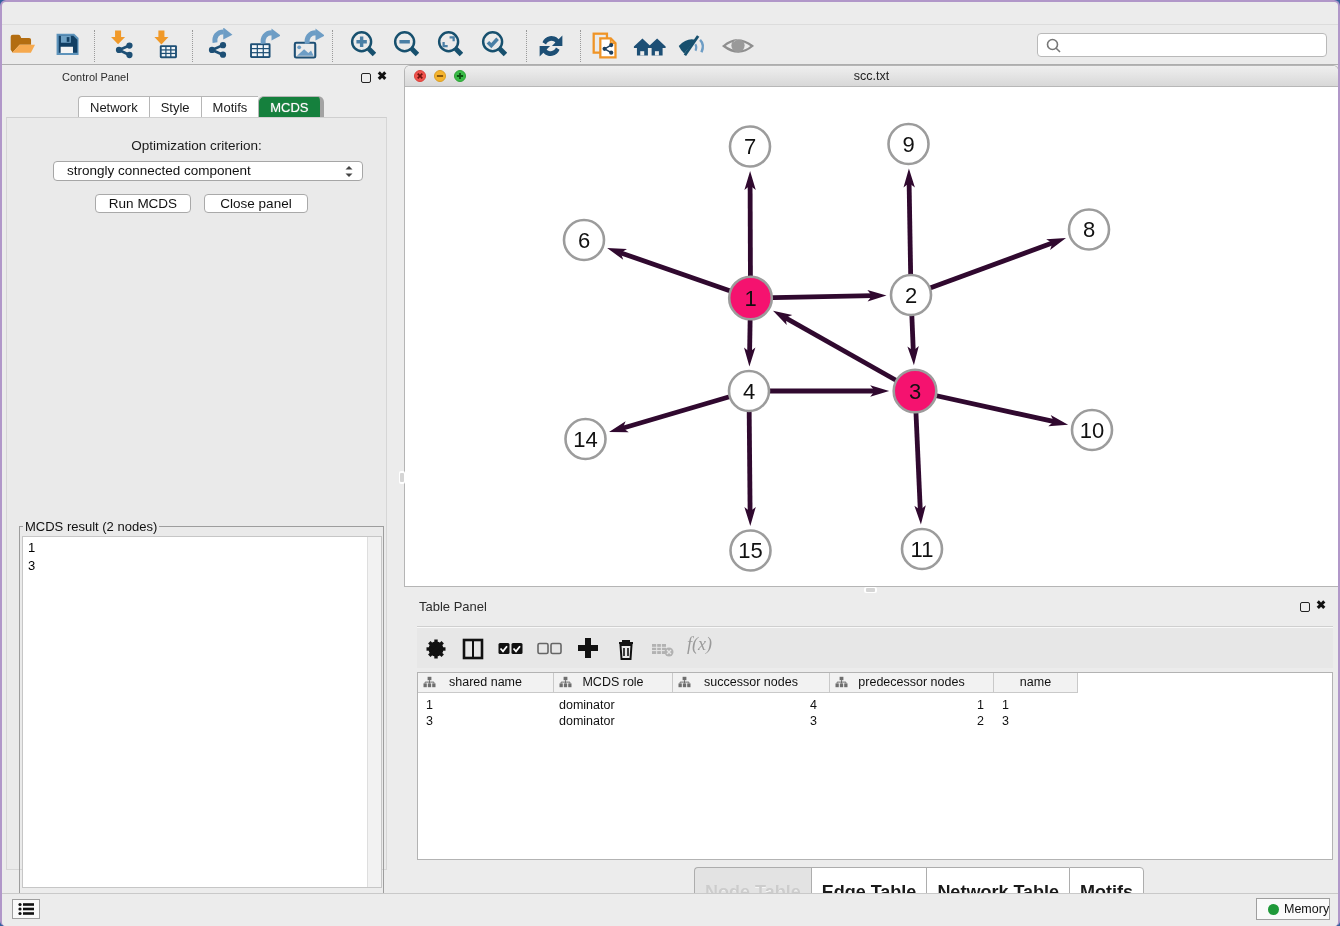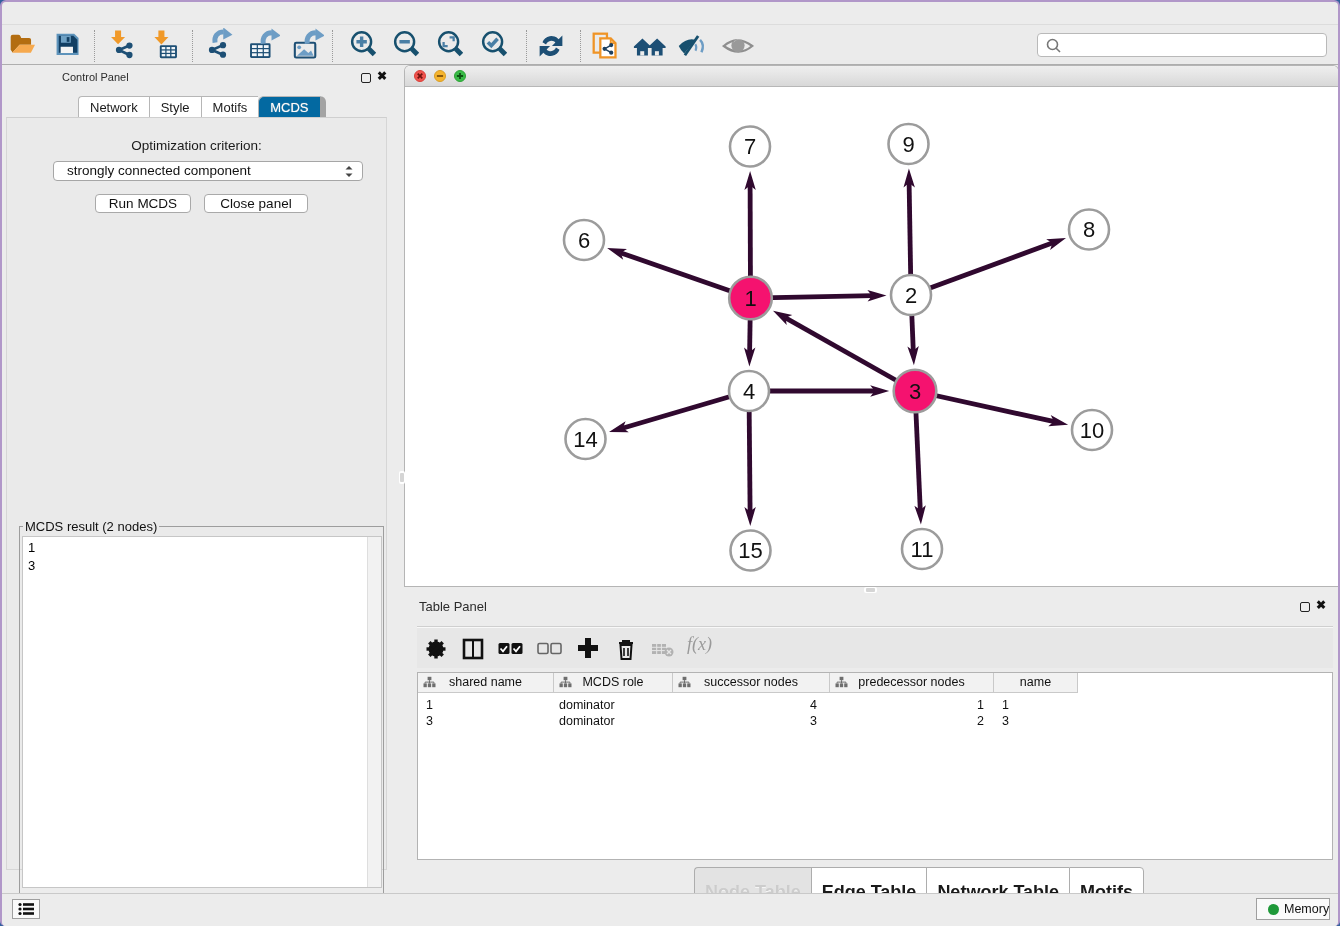--- a/index.html
+++ b/index.html
@@ -16,21 +16,21 @@
 .tbi{position:absolute;top:3px;width:36px;height:36px;}
 .tsep{position:absolute;top:5px;height:32px;width:0;border-left:1px dotted #9a9a9a;}
 .searchbox{position:absolute;left:1037px;top:33px;width:290px;height:24px;background:#fff;border:1px solid #b9b9b9;border-radius:4px;}
 
 .cp-title{position:absolute;left:14px;top:71px;font-size:11px;color:#2c2c2c;margin-left:48px;}
 .cp-sq{position:absolute;left:361px;top:73px;width:10px;height:10px;border:1.5px solid #222;border-radius:2px;}
 .cp-x{position:absolute;left:377px;top:69px;font-size:12px;font-weight:bold;color:#111;}
 .tabs{position:absolute;left:78px;top:96px;height:22px;}
 .tab{float:left;height:22px;line-height:21px;padding:0 11px;background:#fff;border:1px solid #b6b6b6;border-right:none;font-size:13px;color:#1a1a1a;text-align:center;}
 .tab:first-child{border-radius:4px 0 0 0;}
-.tab.sel{background:#0369a1;color:#fbfbfb;text-shadow:0 0 1px #c4c4c4;border-right:6px solid #a3a3a3;border-radius:6px 6px 0 0;border-bottom-color:#e7e7e7;}
+.tab.sel{background:#15803d;color:#fbfbfb;text-shadow:0 0 1px #c4c4c4;border-right:4px solid #a3a3a3;border-radius:6px 6px 0 0;border-bottom-color:#e7e7e7;}
 .cp-body{position:absolute;left:6px;top:117px;width:381px;height:753px;background:#eaeaea;border:1px solid #d6d6d6;border-top:1px solid #cfcfcf;}
 .opt-label{position:absolute;left:0;top:20px;width:100%;text-align:center;font-size:13.5px;color:#1a1a1a;}
 .opt-select{position:absolute;left:38px;top:43px;width:310px;height:20px;background:#fff;border:1px solid #a6a6a6;border-radius:4px;font-size:13.5px;color:#111;line-height:17px;padding-left:13px;margin-left:8px;}
 .btn{position:absolute;height:19px;background:#fff;border:1px solid #a9a9a9;border-radius:4px;font-size:13.5px;color:#111;text-align:center;line-height:17px;}
 .fieldset{position:absolute;left:12px;top:384px;width:365px;height:368px;border:1px solid #9d9d9d;margin-top:24px;}
 .fieldset .legend{position:absolute;left:3px;top:-8px;background:#eaeaea;padding:0 2px;font-size:13px;color:#111;}
 .mcds-list{position:absolute;left:2px;top:9px;width:360px;height:352px;background:#fff;font-size:13px;color:#000;}
 .mcds-sb{position:absolute;right:0;top:0;width:14px;height:100%;background:#f2f2f2;border-left:1px solid #dedede;}
 
 .netwin{position:absolute;left:405px;top:66px;width:933px;height:520px;background:#fff;border-radius:5px 5px 0 0;box-shadow:0 0 0 1px #b5b5b5;}
@@ -232,20 +232,21 @@
       <div class="lt" style="left:29px;background:#f6b42d;border:1px solid #d89e26;">
             <svg width="10" height="10" viewBox="0 0 10 10" style="position:absolute;left:0;top:0;">
               <path d="M1.9 5 h6.2" stroke="#8a5a0e" stroke-width="1.9"></path>
             </svg>
           </div>
       <div class="lt" style="left:49px;background:#39bb47;border:1px solid #2da336;">
             <svg width="10" height="10" viewBox="0 0 10 10" style="position:absolute;left:0;top:0;">
               <path d="M5 1.9 v6.2 M1.9 5 h6.2" stroke="#0c5212" stroke-width="1.8"></path>
             </svg>
           </div>
+      <div class="net-title">scc.txt</div>
     </div>
     <svg id="graph" width="933" height="499" style="position:absolute;left:0;top:21px;" viewBox="0 0 933 499">
 <line x1="345.5" y1="211" x2="345.1" y2="98.0" stroke="#30092f" stroke-width="4.8"></line>
 <polygon points="345.1,84.0 350.8,103.0 345.1,98.5 339.4,103.0" fill="#30092f"></polygon>
 <line x1="345.5" y1="211" x2="215.4" y2="165.7" stroke="#30092f" stroke-width="4.8"></line>
 <polygon points="202.1,161.1 222.0,161.9 215.8,165.8 218.2,172.7" fill="#30092f"></polygon>
 <line x1="345.5" y1="211" x2="467.5" y2="208.7" stroke="#30092f" stroke-width="4.8"></line>
 <polygon points="481.5,208.5 462.6,214.5 467.0,208.7 462.4,203.1" fill="#30092f"></polygon>
 <line x1="345.5" y1="211" x2="344.6" y2="265.5" stroke="#30092f" stroke-width="4.8"></line>
 <polygon points="344.4,279.5 339.0,260.4 344.6,265.0 350.4,260.6" fill="#30092f"></polygon>

